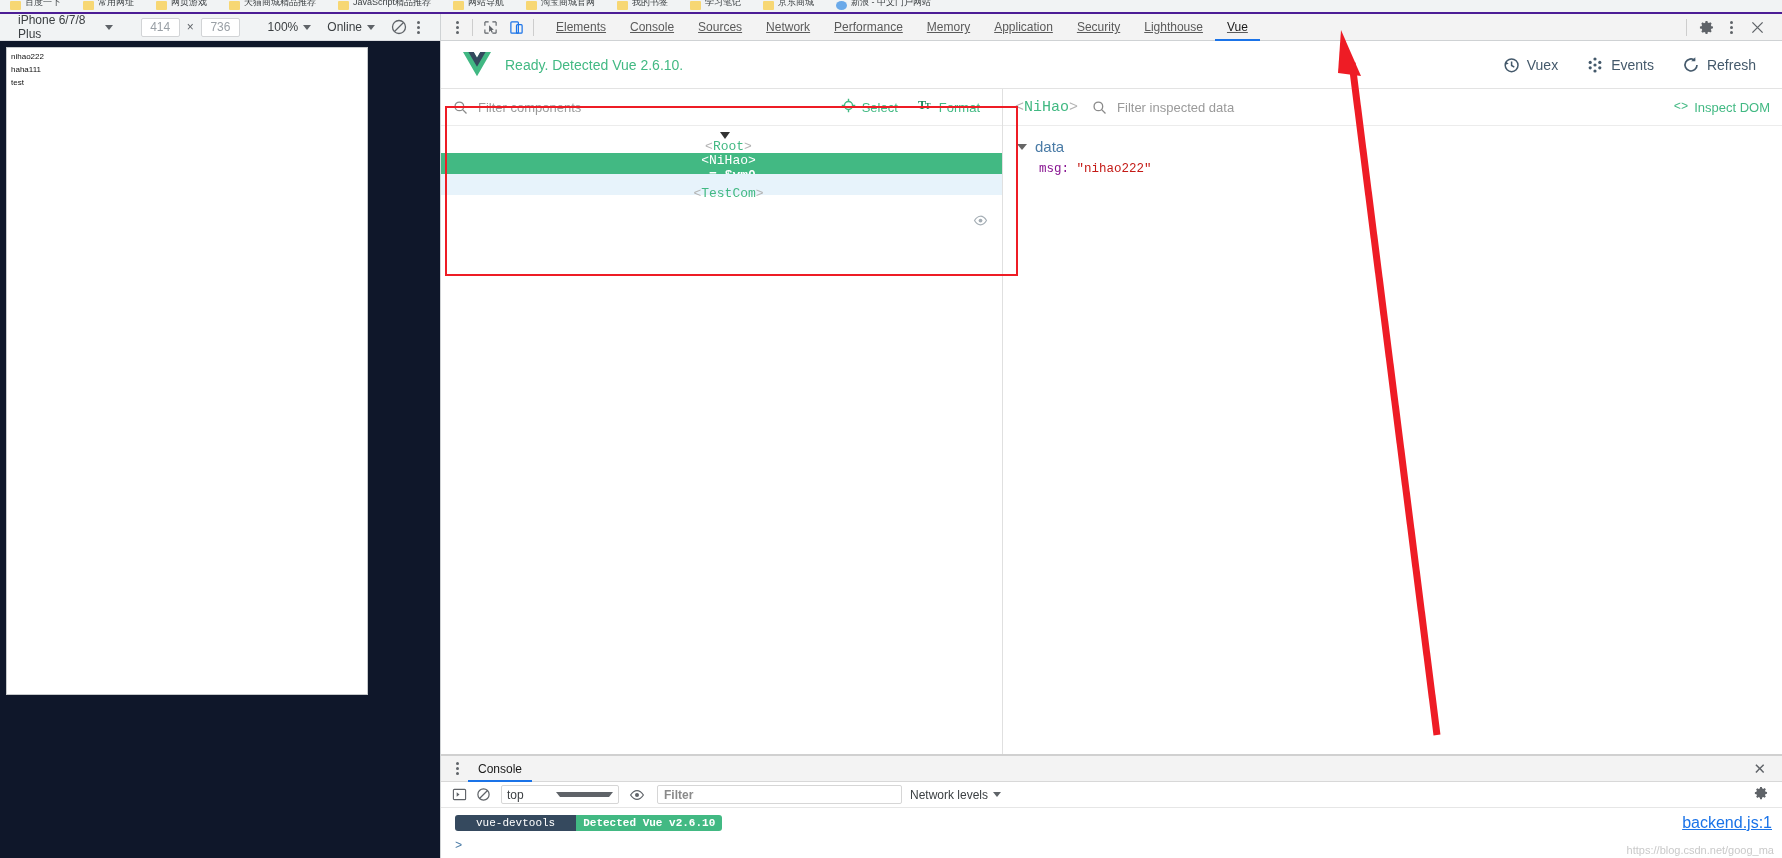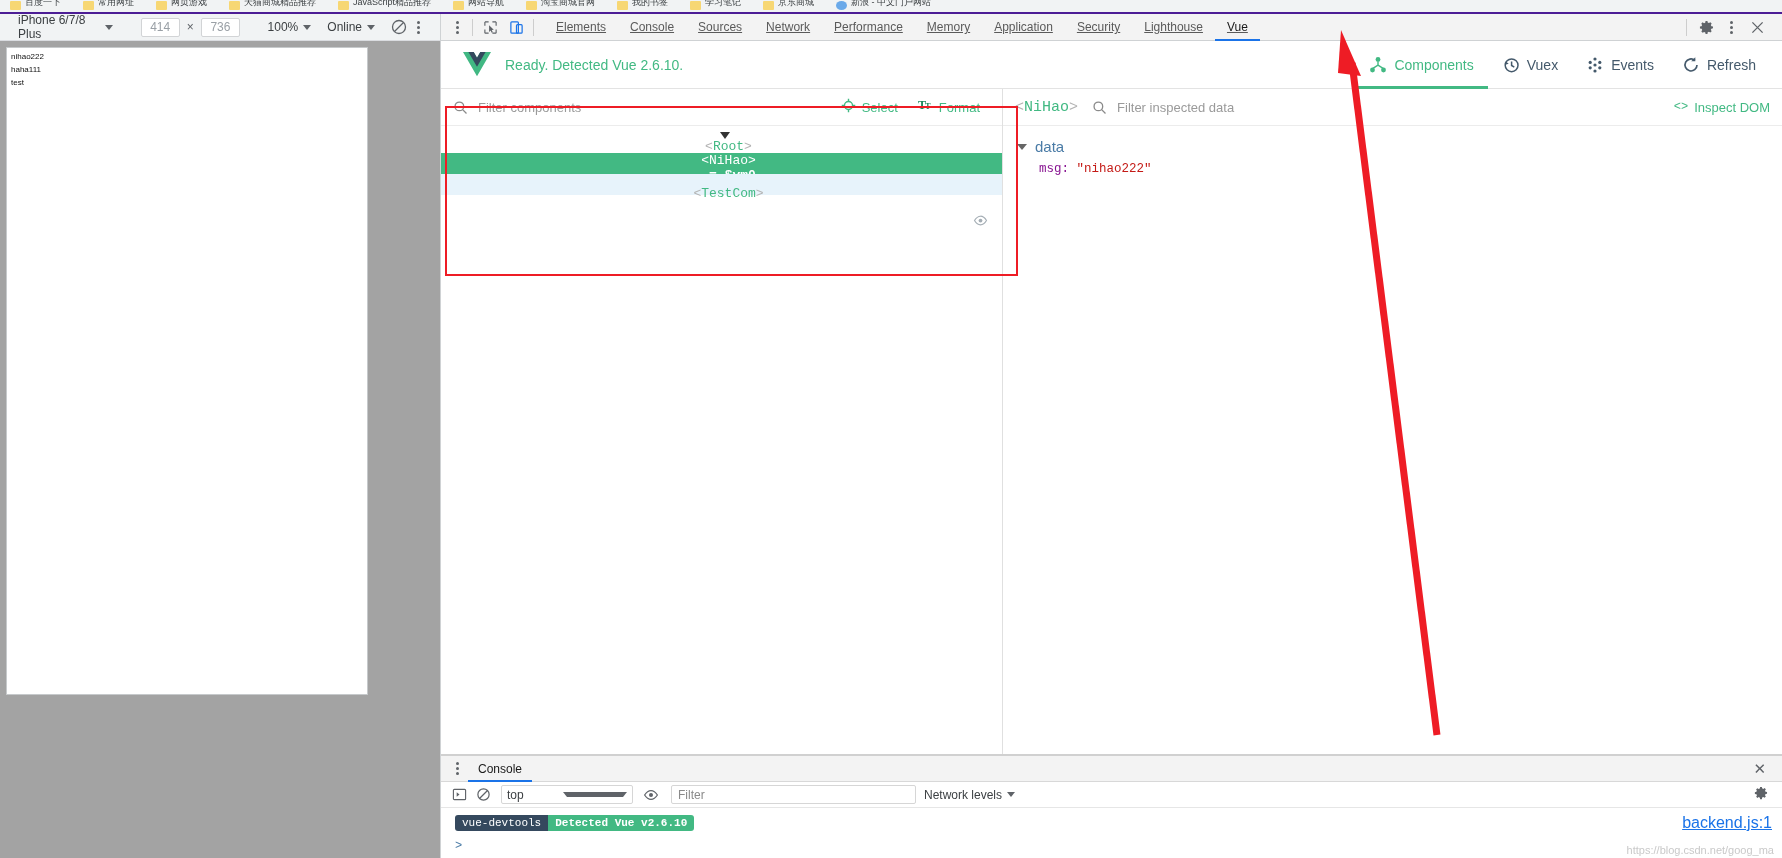--- a/index.html
+++ b/index.html
@@ -28,21 +28,21 @@
   .dim-box { width:44px; height:19px; border:1px solid #d2d4d6; border-radius:2px;
     display:flex; align-items:center; justify-content:center; font-size:12px; color:#9aa0a6;
     background:#fff; }
   .xsym { margin:0 7px; color:#5f6368; font-size:12px; }
   .dev-spacer { width:22px; }
   .rot-ico { width:16px;height:16px; position:relative; margin-left:8px; }
   .rot-ico svg { display:block; }
   .kebab { display:flex; flex-direction:column; gap:2px; align-items:center; margin-left:auto; padding:0 10px; cursor:pointer;}
   .kebab i { width:3px;height:3px;background:#5f6368;border-radius:50%; display:block;}
 
-  .device-body { flex:1; background:#a3a3a3; position:relative; padding:8px 0 0 8px; }
+  .device-body { flex:1; background:#0f172a; position:relative; padding:8px 0 0 8px; }
   .viewport { position:absolute; left:6px; top:6px; width:362px; height:648px;
     border:1px solid #c6c9cb; background:#fff; }
   .vp-text { font-size:8px; line-height:9px; color:#111; padding:4px 0 0 4px; }
 
   
   .devtools { flex:1; display:flex; flex-direction:column; background:#fff; min-width:0;}
 
   .dt-toolbar { height:27px; background:#f3f3f3; border-bottom:1px solid #cfd2d4;
     display:flex; align-items:center; padding:0 6px; font-size:12px; color:#5a5a5a;text-decoration:underline; }
   .tb-kebab { display:flex;flex-direction:column;gap:2px;align-items:center;padding:0 9px;cursor:pointer;}
@@ -122,33 +122,33 @@
   .con-tabbar { height:26px; background:#f3f3f3; display:flex; align-items:center;
     border-bottom:1px solid #d8d8d8; padding:0 6px;}
   .con-kebab { display:flex;flex-direction:column;gap:2px;align-items:center;padding:0 9px;cursor:pointer;}
   .con-kebab i{width:3px;height:3px;background:#5f6368;border-radius:50%;}
   .con-tab { font-size:12px; color:#1a1a1a; padding:0 10px; height:26px; display:flex;
     align-items:center; box-shadow: inset 0 -2px 0 #1a73e8; cursor:pointer;}
   .con-x { margin-left:auto; padding:0 10px; cursor:pointer; color:#5f6368; font-size:15px;}
   .con-ctrl { height:26px; display:flex; align-items:center; gap:0; padding:0 6px;
     border-bottom:1px solid #e6e6e6; font-size:12px; color:#3c4043;}
   .cc-ico { width:24px;height:22px;display:flex;align-items:center;justify-content:center;cursor:pointer;}
-  .ctx-sel { display:flex; align-items:center; width:132px; border:1px solid #d6d6d6;
+  .ctx-sel { display:flex; align-items:center; width:118px; border:1px solid #d6d6d6;
     border-radius:2px; height:19px; padding:0 5px; margin:0 6px; background:#fff; cursor:pointer;}
   .ctx-sel span{flex:1; font-size:12px;}
   .con-filter { width:245px; height:19px; border:1px solid #d6d6d6; border-radius:2px;
     padding:0 6px; font-size:12px; margin:0 8px; outline:none; background:#fff;
-    font-family:"Liberation Sans", sans-serif;}
+    font-family:"Liberation Sans", sans-serif;font-weight:bold;}
   .con-filter::placeholder{color:#8a8a8a;}
   .lvl { display:flex; align-items:center; gap:5px; cursor:pointer; font-size:12px;}
   .con-gear { margin-left:auto; padding:0 8px; cursor:pointer;}
 
   .con-out { flex:1; position:relative; padding:6px 10px 0 14px; overflow:hidden;}
   .msgrow { display:flex; align-items:center; font-family:"Liberation Mono", monospace; font-size:11px;}
-  .badge-dark { background:#35495e; color:#fff; padding:2px 7px; border-radius:3px 0 0 3px;}
+  .badge-dark { background:#35495e; color:#fff; padding:2px 21px; border-radius:3px 0 0 3px;}
   .badge-green { background:#42b983; color:#fff; padding:2px 7px; border-radius:0 3px 3px 0; font-weight:bold;}
   .src-link { margin-left:auto; color:#1a73e8; text-decoration:underline; font-size:16px;
     font-family:"Liberation Sans", sans-serif; cursor:pointer;}
   .prompt { color:#4a7ba6; font-family:"Liberation Mono", monospace; font-size:12px; margin-top:7px;}
   .watermark { position:absolute; right:8px; bottom:2px; color:#c9c9c9; font-size:11px;}
 
   
   .arrow-overlay { position:absolute; inset:0; pointer-events:none; z-index:50;}
 </style>
 </head>
@@ -300,31 +300,20 @@
 
     <div class="vue-header">
       <div class="vue-logo">
         <svg width="28" height="26" viewBox="0 0 28 26">
           <path d="M17.3 0L14 5.7 10.7 0H0l14 24.2L28 0z" fill="#41b883"></path>
           <path d="M17.3 0L14 5.7 10.7 0H5.4L14 14.8 22.6 0z" fill="#34495e"></path>
         </svg>
       </div>
       <div class="ready">Ready. Detected Vue 2.6.10.</div>
       <div class="vh-right">
-        <div class="vh-btn active">
-          <span class="ic">
-            <svg width="18" height="18" viewBox="0 0 18 18">
-                <circle cx="9" cy="3.5" r="2.4" fill="#42b983"></circle>
-                <circle cx="3.5" cy="14" r="2.4" fill="#42b983"></circle>
-                <circle cx="14.5" cy="14" r="2.4" fill="#42b983"></circle>
-                <path d="M9 5.8v3.4M9 9.2L3.9 12.3M9 9.2l5.1 3.1" stroke="#42b983" stroke-width="1.4" fill="none"></path>
-              </svg>
-          </span>
-          <span>Components</span>
-        </div>
         <div class="vh-btn">
           <span class="ic">
             <svg width="18" height="18" viewBox="0 0 18 18">
                 <circle cx="9.6" cy="9.3" r="6.4" fill="none" stroke="#44596b" stroke-width="1.5"></circle>
                 <path d="M9.6 5.6v3.9l2.7 1.6" stroke="#44596b" stroke-width="1.5" fill="none"></path>
                 <path d="M3.6 5.2l-.4 3.6 3.5-1z" fill="#44596b"></path>
               </svg>
           </span>
           <span>Vuex</span>
         </div>

